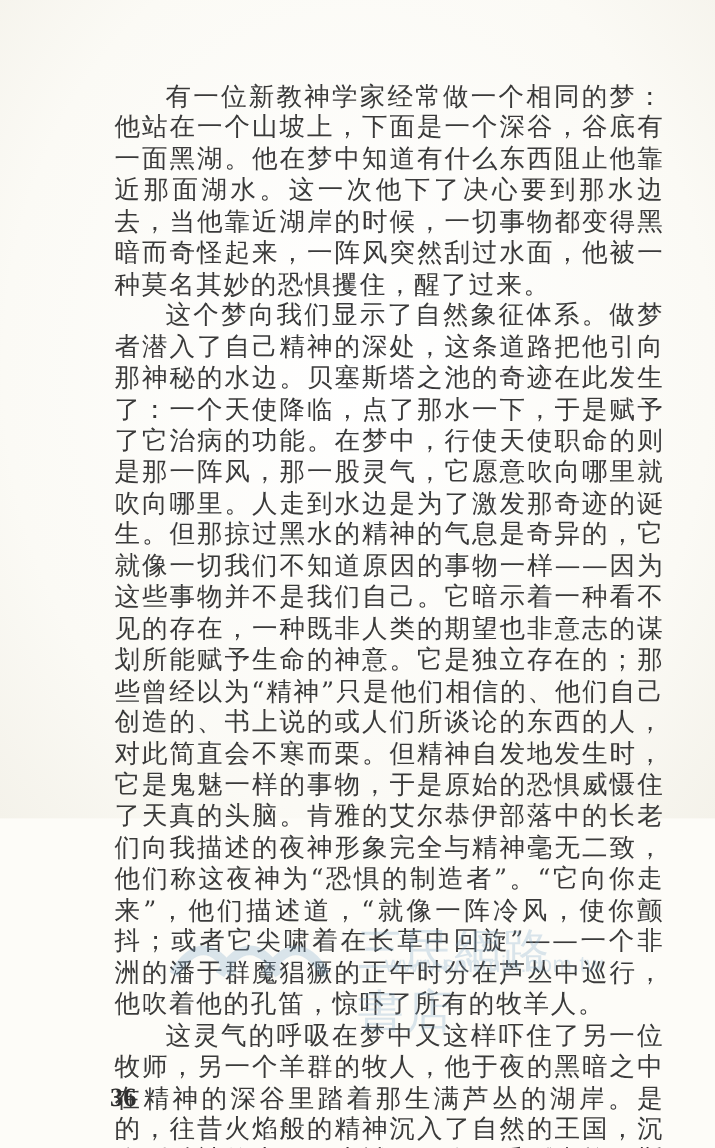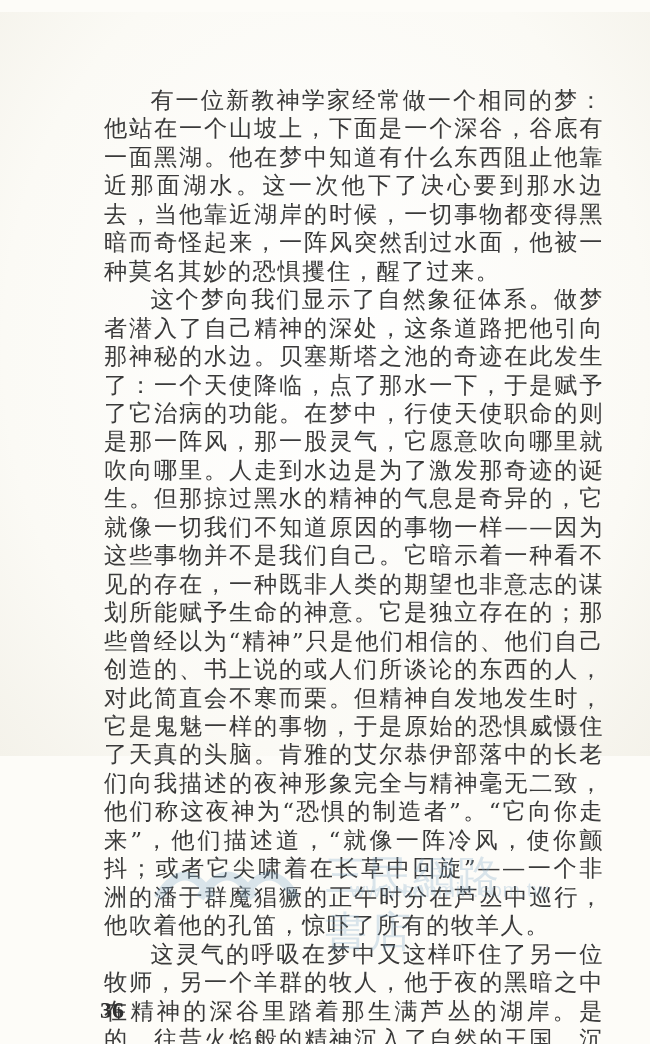--- a/index.html
+++ b/index.html
@@ -10,21 +10,21 @@
     body {
       width: 650px;
       height: 1044px;
       position: relative;
       overflow: hidden;
       font-family: "DejaVu Serif", "Liberation Serif", serif;
       color: #3a3a3a;
     }
     .page {
       position: absolute;
-      left: 0; top: 12px;
+      left: 0; top: 0;
       width: 650px; height: 744px;
       background: radial-gradient(ellipse at 50% 45%, #ffffff 0%, #fbfaf5 70%, #f4f2ea 100%);
     }
     .body-text {
       position: absolute;
       left: 104px;
       top: 74px;
       width: 500px;
       font-size: 23.2px;
       line-height: 28.45px;

